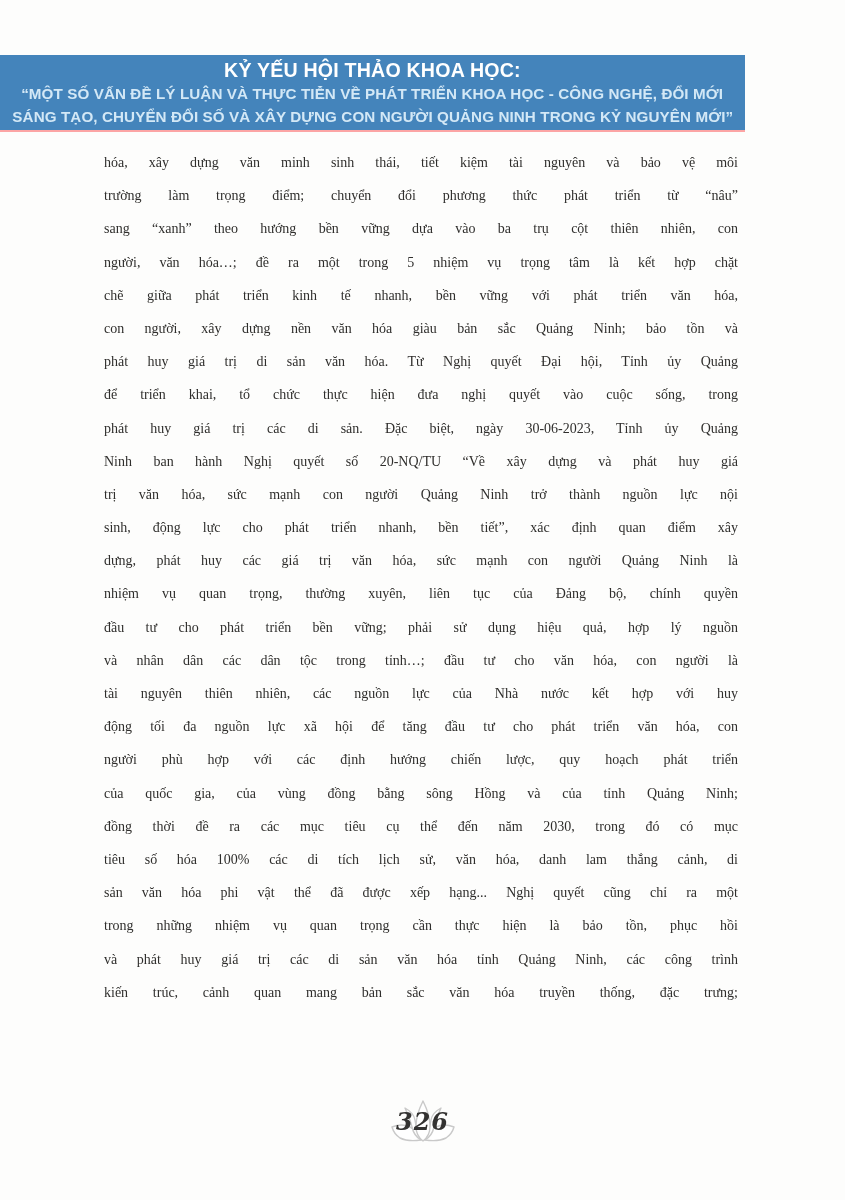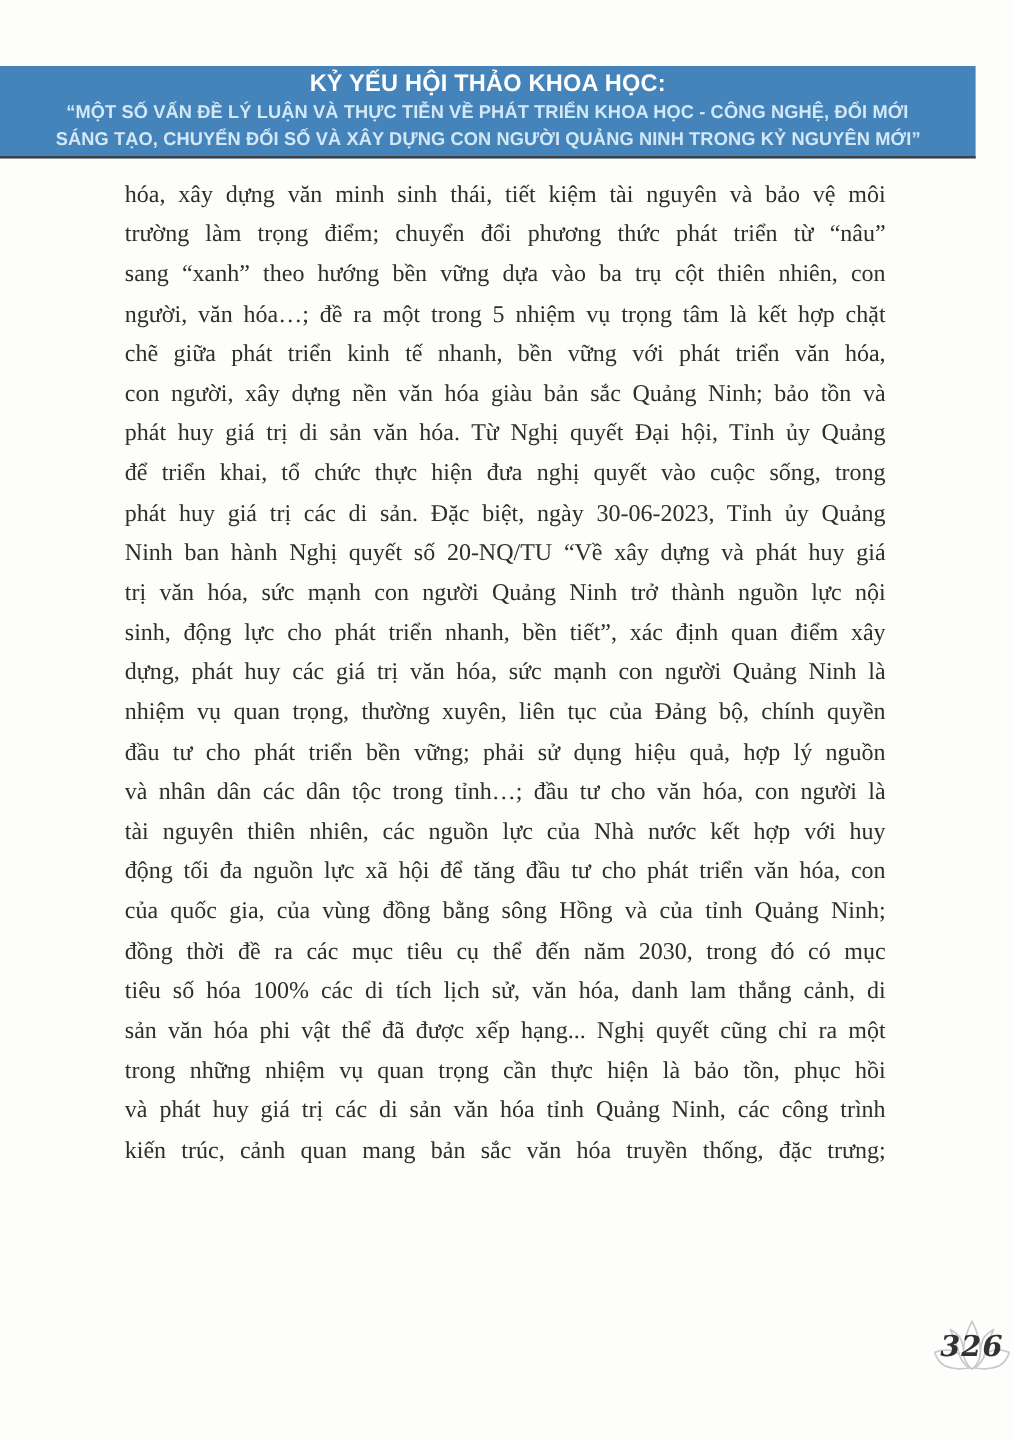--- a/index.html
+++ b/index.html
@@ -10,24 +10,24 @@
     height: 1200px;
     background: #fdfdfc;
     overflow: hidden;
     font-family: "Liberation Serif", serif;
   }
   
   .band {
     position: absolute;
     top: 55px;
     left: 0;
-    width: 813px;
+    width: 745px;
     height: 77px;
     background: #4484bb;
-    border-bottom: 2px solid #404040;
+    border-bottom: 2px solid #fca5a5;
     display: flex;
     flex-direction: column;
     align-items: center;
     justify-content: center;
     text-align: center;
     font-family: "Liberation Sans", sans-serif;
     font-weight: bold;
   }
   .band-title {
     color: #ffffff;
@@ -45,39 +45,39 @@
     transform: scaleX(0.98);
     white-space: nowrap;
   }
   
   .body-text {
     position: absolute;
     top: 146px;
     left: 104px;
     width: 634px;
     color: #2f2e2c;
-    font-size: 20px;
+    font-size: 14px;
   }
   .body-text .line {
     text-align: justify;
     text-align-last: justify;
     line-height: 33.2px;
     height: 33.2px;
     overflow: hidden;
     white-space: nowrap;
   }
   
   .page-footer {
     position: absolute;
     top: 1098px;
     left: 0;
     width: 845px;
     height: 60px;
     display: flex;
-    justify-content: flex-end;
+    justify-content: center;
     align-items: flex-start;
   }
   .lotus-wrap {
     position: relative;
     width: 70px;
     height: 50px;
   }
   .lotus-wrap svg {
     position: absolute;
     top: 2px;
@@ -121,20 +121,21 @@
       <div class="line">phát huy giá trị các di sản. Đặc biệt, ngày 30-06-2023, Tỉnh ủy Quảng</div>
       <div class="line">Ninh ban hành Nghị quyết số 20-NQ/TU “Về xây dựng và phát huy giá</div>
       <div class="line">trị văn hóa, sức mạnh con người Quảng Ninh trở thành nguồn lực nội</div>
       <div class="line">sinh, động lực cho phát triển nhanh, bền tiết”, xác định quan điểm xây</div>
       <div class="line">dựng, phát huy các giá trị văn hóa, sức mạnh con người Quảng Ninh là</div>
       <div class="line">nhiệm vụ quan trọng, thường xuyên, liên tục của Đảng bộ, chính quyền</div>
       <div class="line">đầu tư cho phát triển bền vững; phải sử dụng hiệu quả, hợp lý nguồn</div>
       <div class="line">và nhân dân các dân tộc trong tỉnh…; đầu tư cho văn hóa, con người là</div>
       <div class="line">tài nguyên thiên nhiên, các nguồn lực của Nhà nước kết hợp với huy</div>
       <div class="line">động tối đa nguồn lực xã hội để tăng đầu tư cho phát triển văn hóa, con</div>
+      <div class="line">người phù hợp với các định hướng chiến lược, quy hoạch phát triển</div>
       <div class="line">của quốc gia, của vùng đồng bằng sông Hồng và của tỉnh Quảng Ninh;</div>
       <div class="line">đồng thời đề ra các mục tiêu cụ thể đến năm 2030, trong đó có mục</div>
       <div class="line">tiêu số hóa 100% các di tích lịch sử, văn hóa, danh lam thắng cảnh, di</div>
       <div class="line">sản văn hóa phi vật thể đã được xếp hạng... Nghị quyết cũng chỉ ra một</div>
       <div class="line">trong những nhiệm vụ quan trọng cần thực hiện là bảo tồn, phục hồi</div>
       <div class="line">và phát huy giá trị các di sản văn hóa tỉnh Quảng Ninh, các công trình</div>
       <div class="line">kiến trúc, cảnh quan mang bản sắc văn hóa truyền thống, đặc trưng;</div>
     </main>
 
   <footer class="page-footer">

